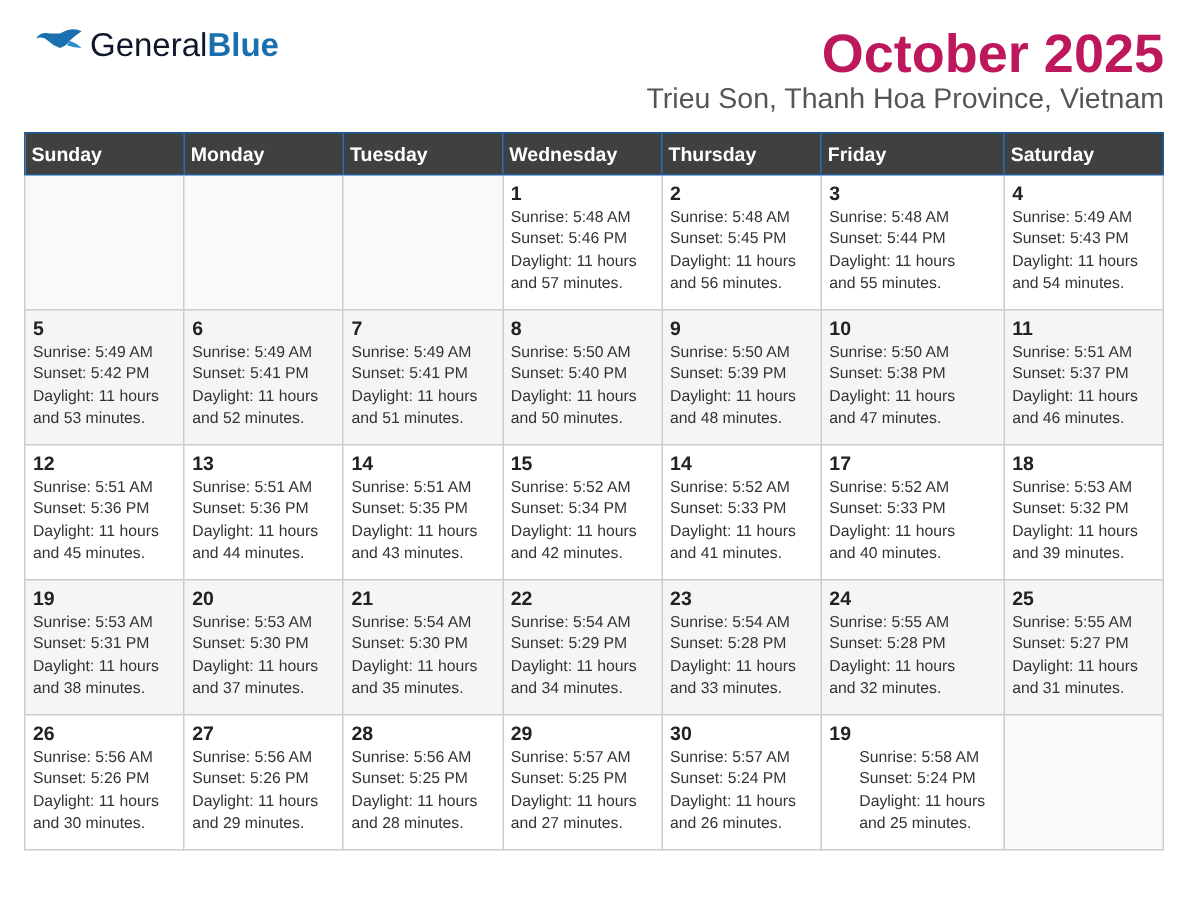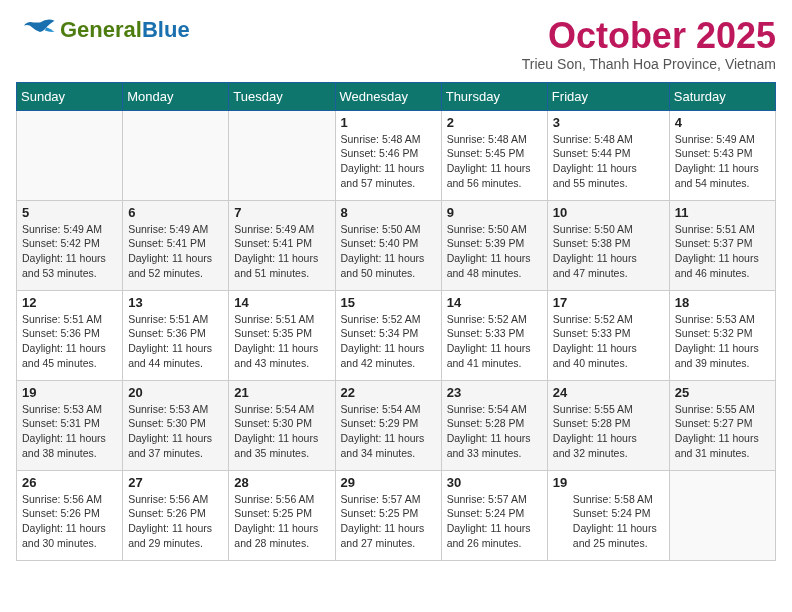--- a/index.html
+++ b/index.html
@@ -34,33 +34,33 @@
     .title-area {
       text-align: right;
     }
     .month-title {
       font-size: 36px;
       font-weight: bold;
       color: #be185d;
       line-height: 1.1;
     }
     .location-title {
-      font-size: 14px;
+      font-size: 19px;
       color: #555;
     }
     table {
       width: 100%;
       border-collapse: collapse;
       border: 1px solid #ccc;
     }
     th {
-      background-color: #0f766e;
+      background-color: #404040;
       color: #fff;
       font-size: 13px;
-      font-weight: normal;
+      font-weight: bold;
       padding: 6px 4px;
       text-align: left;
       border: 1px solid #1a5ea0;
       margin-left: 10px;
     }
     td {
       vertical-align: top;
       border: 1px solid #ccc;
       padding: 4px 5px;
       min-width: 100px;
@@ -90,21 +90,21 @@
 <body>
 
 <div class="header-area">
   <div class="logo">
     <div class="logo-wrapper">
       <svg class="logo-bird" viewBox="0 0 50 35" width="50" height="35">
         <path d="M30,8 Q40,2 48,6 Q42,10 38,14 Q36,18 30,20 Q24,18 20,14 Q16,10 10,12 Q14,6 22,8 Z" fill="#1a6faf"></path>
         <path d="M38,14 Q44,16 48,20 Q42,20 36,18 Z" fill="#2a8fd0"></path>
       </svg>
       <div>
-        <span style="font-size:22px;font-weight:bold;color:#4d7c0f;text-align:center;">General</span><span style="font-size:22px;font-weight:bold;color:#1a6faf;text-align:center;">Blue</span>
+        <span style="font-size:22px;font-weight:normal;color:#0f172a;text-align:center;">General</span><span style="font-size:22px;font-weight:bold;color:#1a6faf;text-align:center;">Blue</span>
       </div>
     </div>
   </div>
   <div class="title-area">
     <div class="month-title">October 2025</div>
     <div class="location-title">Trieu Son, Thanh Hoa Province, Vietnam</div>
   </div>
 </div>
 
 <table>

